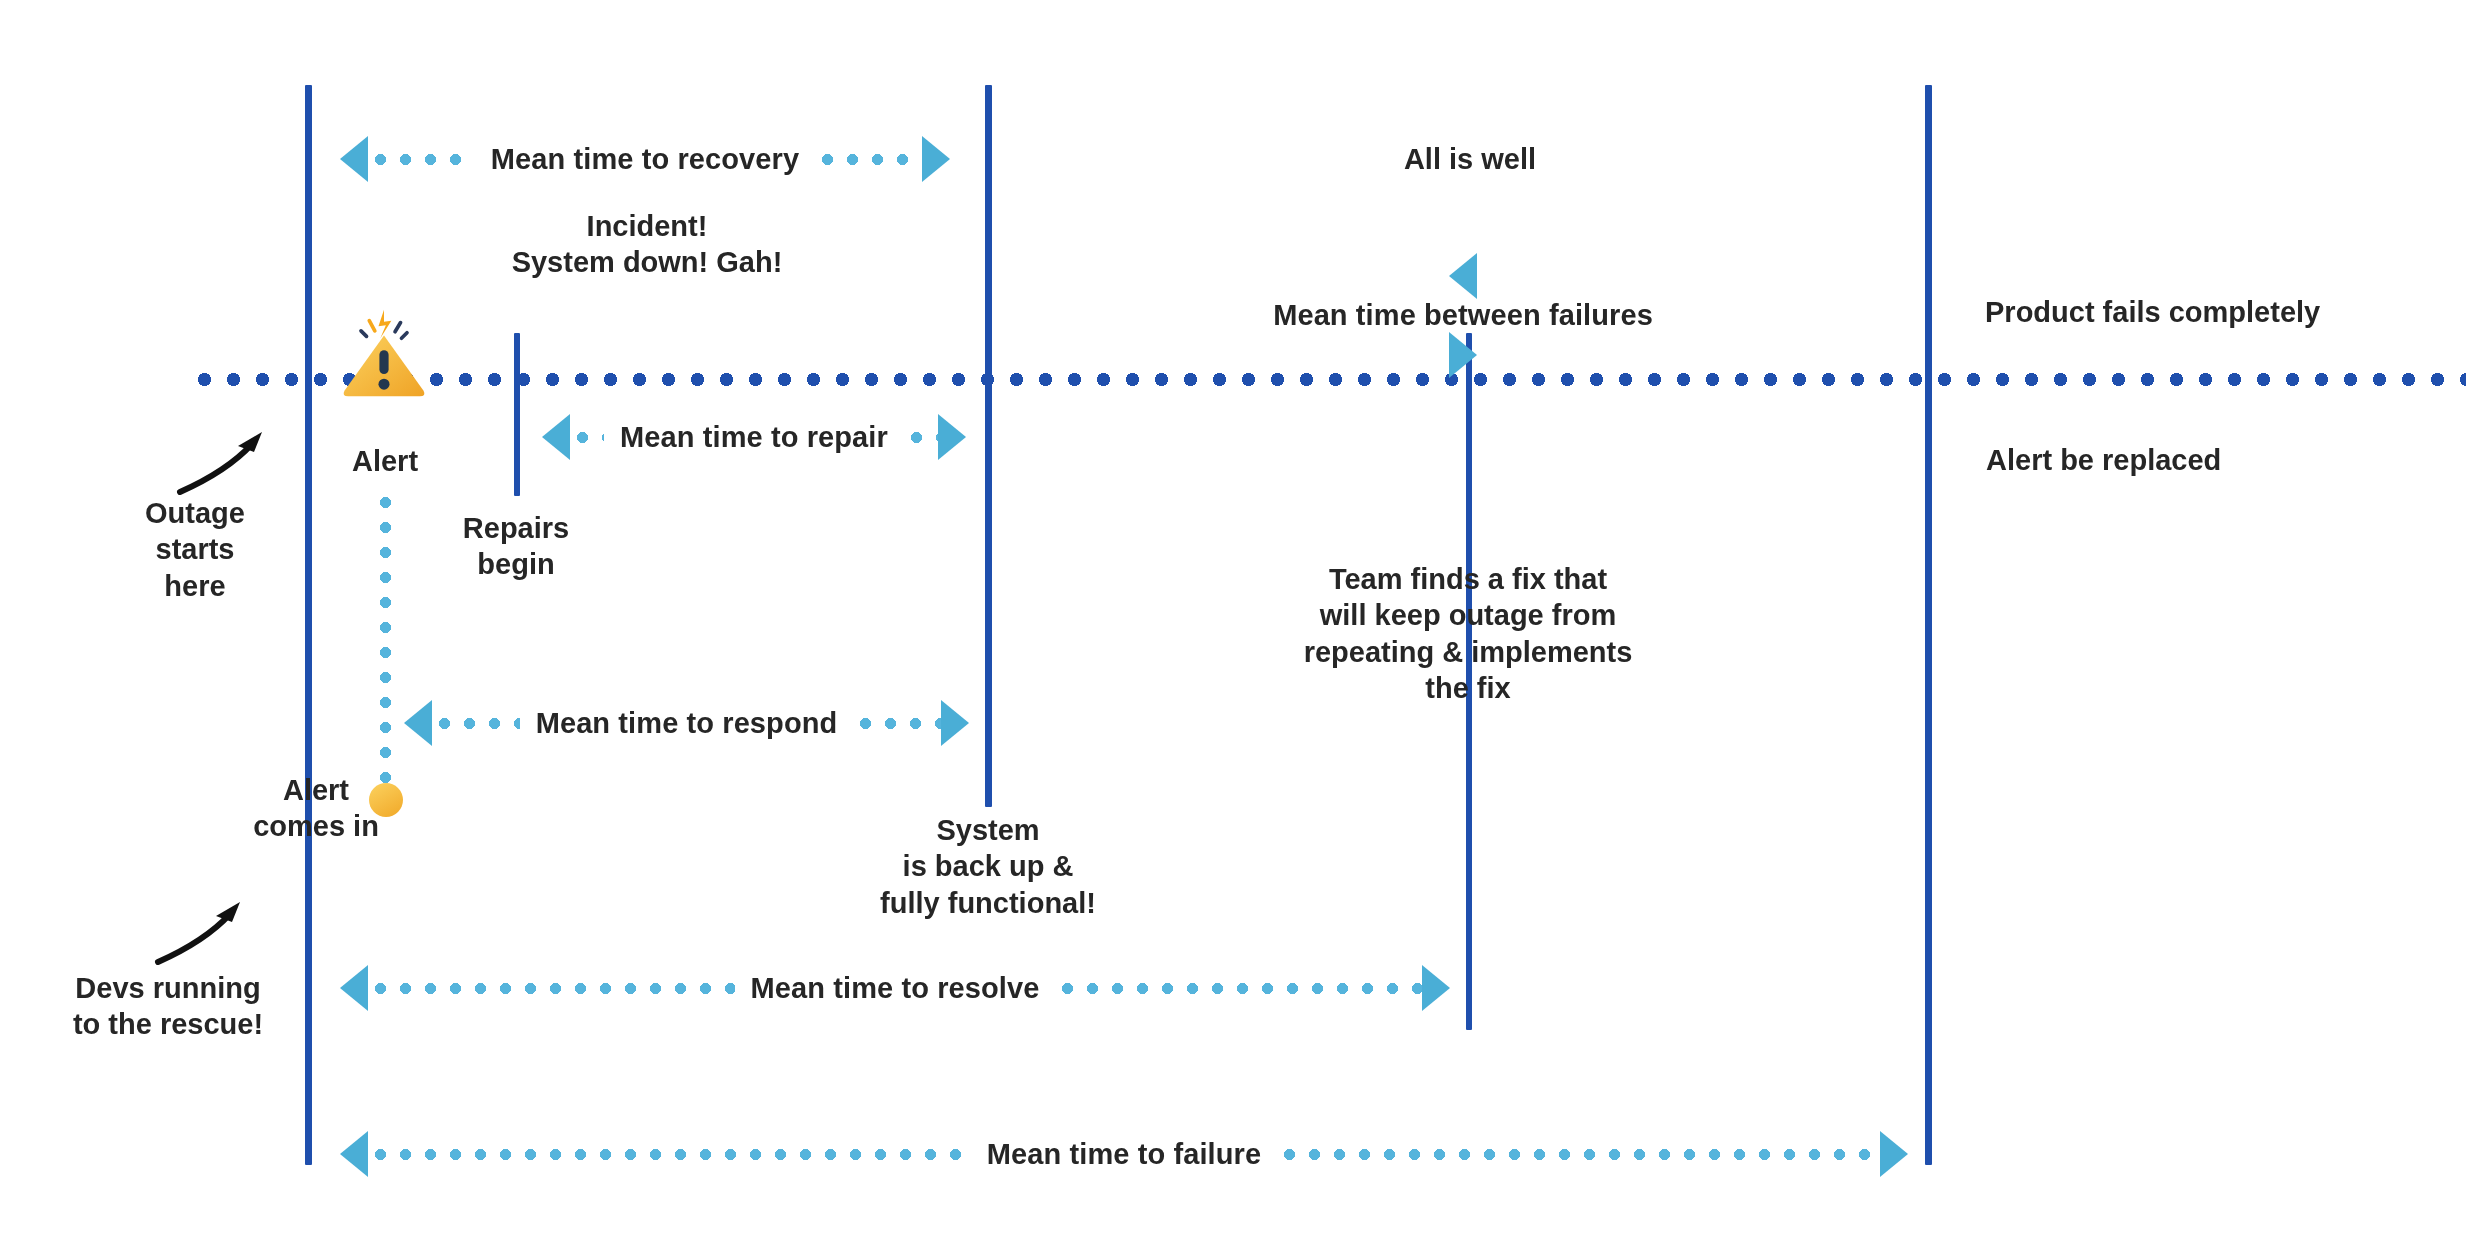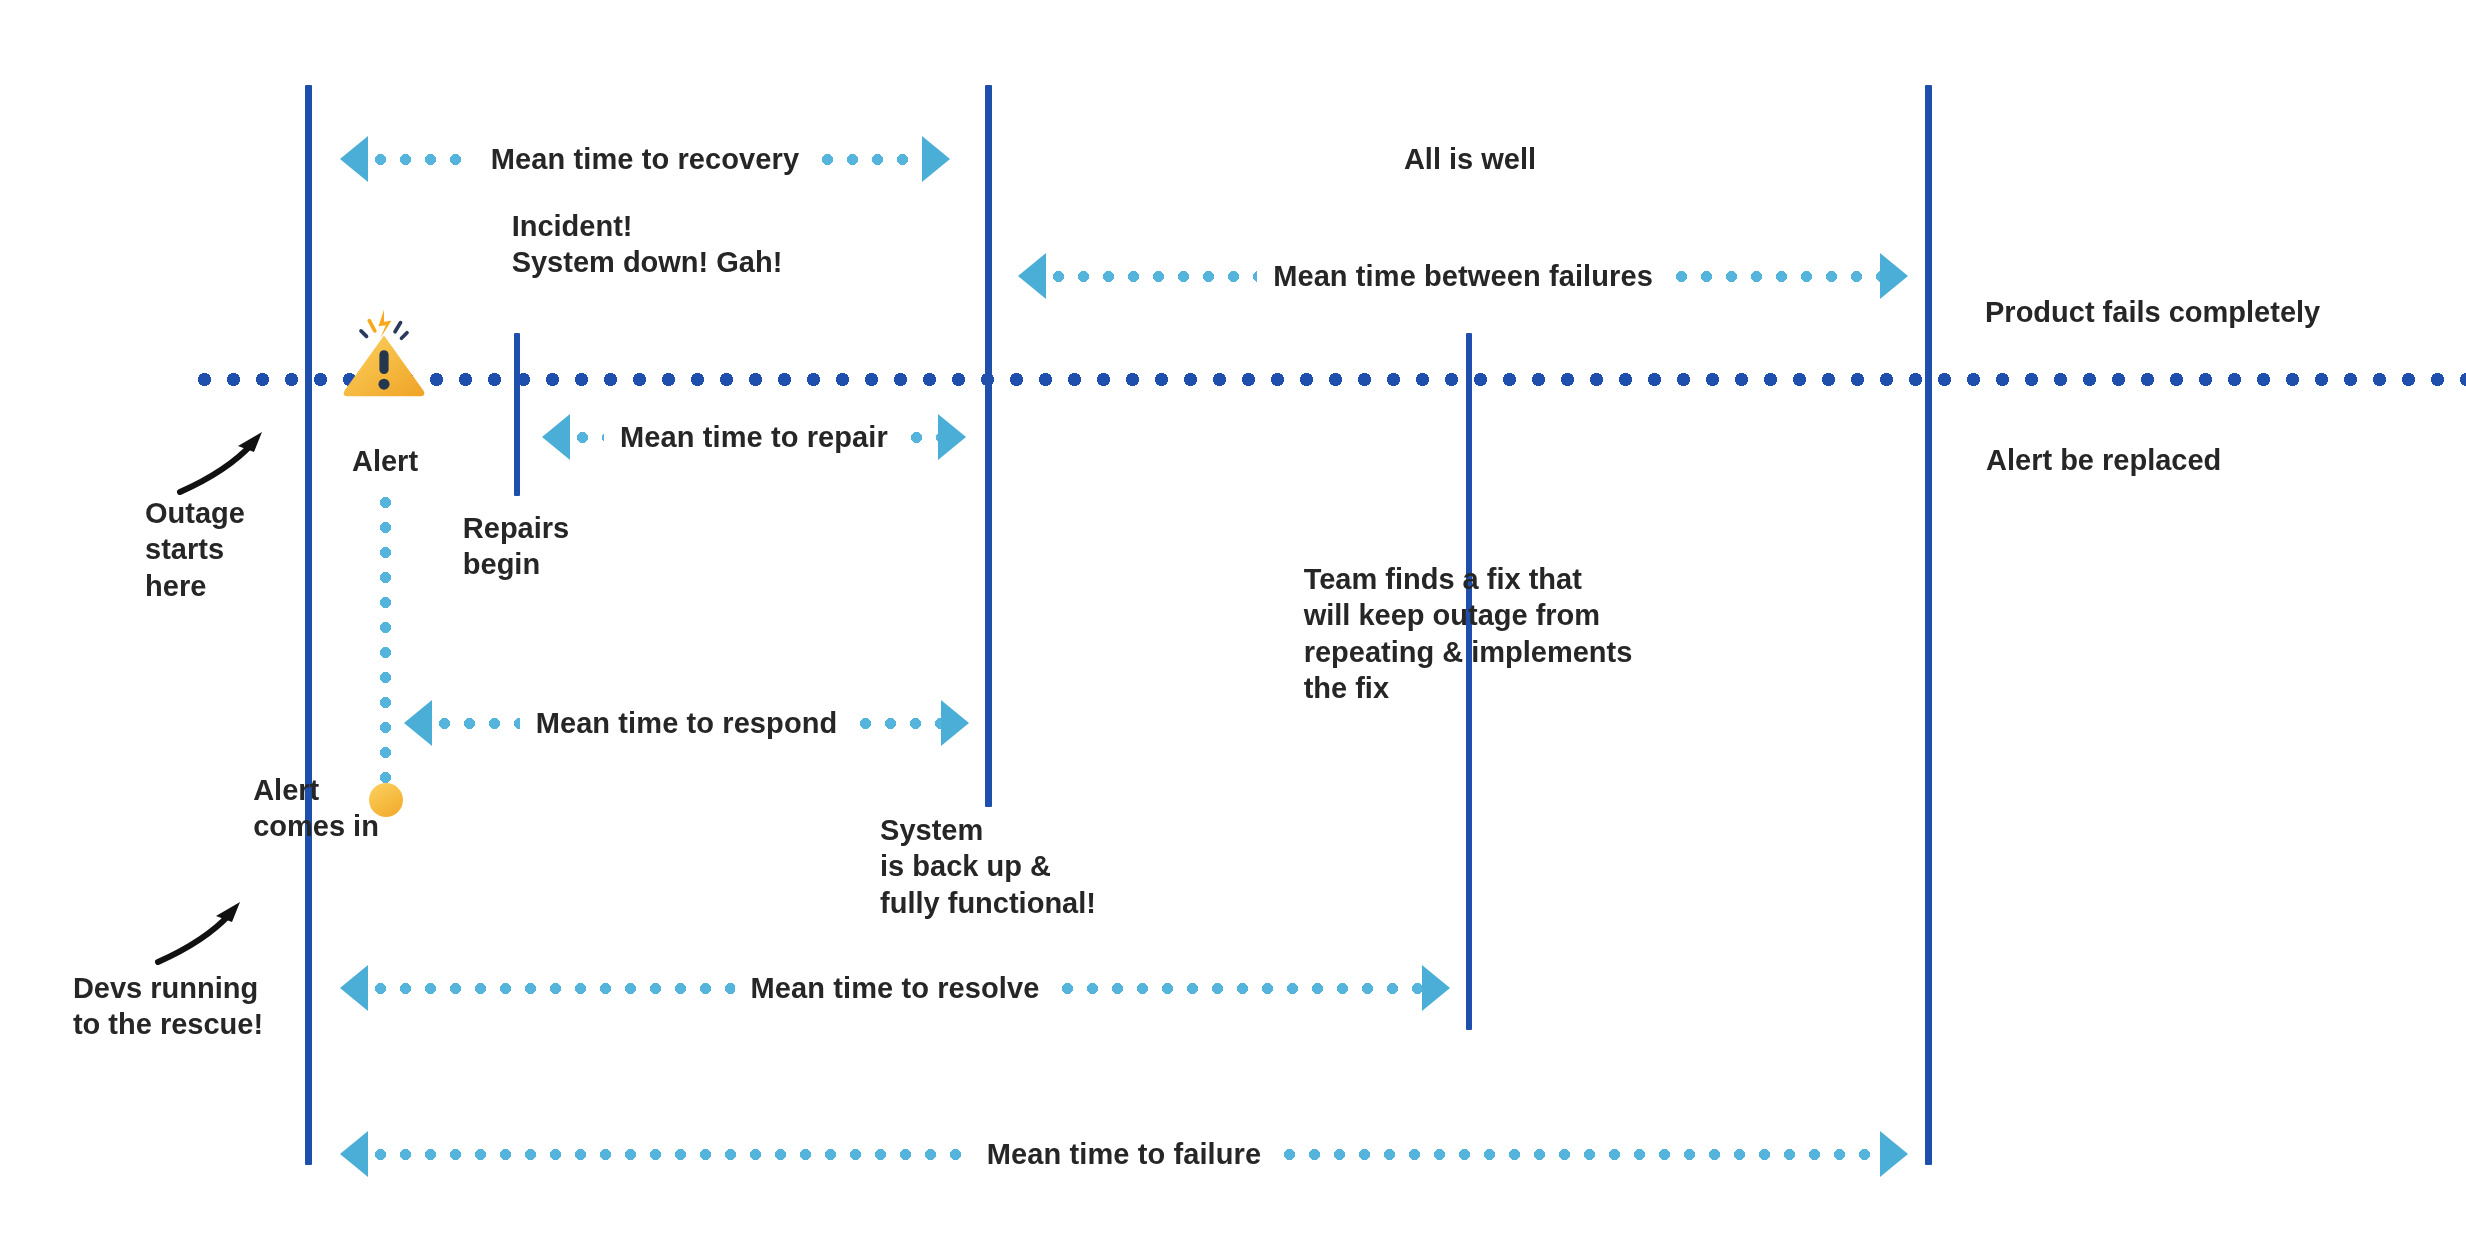--- a/index.html
+++ b/index.html
@@ -29,21 +29,21 @@
   .tri.right{border-left:28px solid #4aaed6;}
 
   
   .vdots{position:absolute;width:11px;
     background-image:radial-gradient(circle closest-side,#55b4dc 100%,transparent 100%);
     background-size:11px 25px;background-repeat:repeat-y;background-position:center top;}
 
   
   .cap{position:absolute;font-size:29px;font-weight:700;color:#262626;
        line-height:1.25;white-space:pre-line;}
-  .cap.c{transform:translateX(-50%);}
+  .cap.c{text-align:center;transform:translateX(-50%);}
   .cap.l{text-align:left;}
 
   
   .warnicon{position:absolute;width:92px;height:92px;}
   .alertdot{position:absolute;width:34px;height:34px;border-radius:50%;
     background:linear-gradient(150deg,#fcd25f 0%,#f0a828 100%);}
 
   
   .handarrow{position:absolute;}
 </style>
@@ -70,21 +70,21 @@
     <span class="lbl">Mean time to recovery</span>
     <span class="dots"></span>
     <span class="tri right"></span>
   </div>
 
   <div class="cap c" style="left:632px;top:208px;margin-left:15px;">Incident!
 System down! Gah!</div>
 
   <div class="cap c" style="left:1470px;top:141px;">All is well</div>
 
-  <div class="marrow" style="left:1018px;top:253px;width:890px;">
+  <div class="marrow" style="left:1018px;top:253px;width:890px;flex-direction:column;">
     <span class="tri left"></span>
     <span class="dots"></span>
     <span class="lbl">Mean time between failures</span>
     <span class="dots"></span>
     <span class="tri right"></span>
   </div>
 
   <div class="cap l" style="left:1985px;top:294px;">Product fails completely</div>
 
   <div class="cap l" style="left:1986px;top:442px;">Alert be replaced</div>

